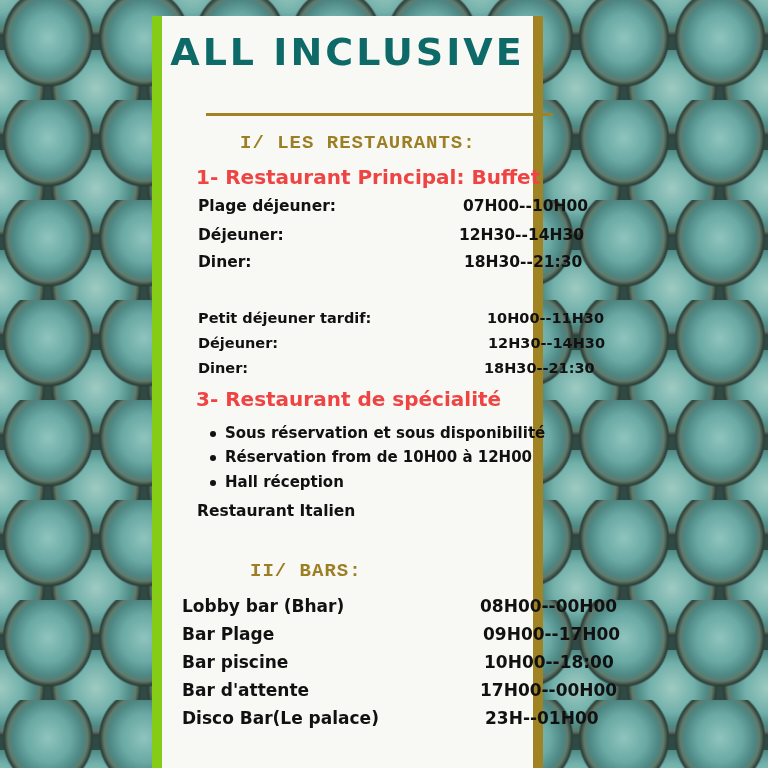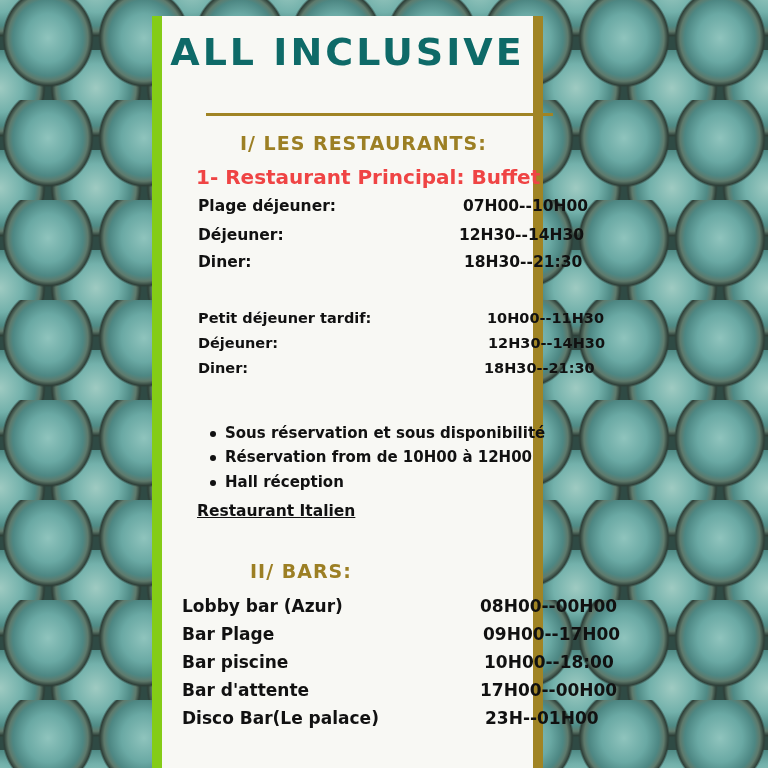--- a/index.html
+++ b/index.html
@@ -27,21 +27,21 @@
   .title {
     position:absolute; left:0; right:0; top:14px; text-align:center;
     color:#0e6a68; font-size:38px; font-weight:bold; letter-spacing:3px;
     font-family:"DejaVu Sans", sans-serif;
   }
   .divider {
     position:absolute; left:44px; width:347px; top:97px; height:3px;
     background:#a08424;
   }
   .sec-head {
-    position:absolute; color:#9c7f24; font-weight:bold; font-size:19px; letter-spacing:1px;
+    position:absolute; color:#9c7f24; font-weight:bold; font-size:19px; letter-spacing:1px;font-family:Liberation Mono, monospace;
   }
   .h2 { position:absolute; color:#ef4444; font-weight:bold; font-size:20px; white-space:nowrap; }
   .row { position:absolute; color:#111; font-weight:bold; font-size:15.5px; white-space:nowrap; }
   .row.sm { font-size:14.5px; }
   .row.lg { font-size:17px; }
   .row .lbl { position:absolute; left:0; }
   .row .val { position:absolute;margin-left:29px; }
   .bullet { position:absolute; color:#111; font-weight:bold; font-size:15px; white-space:nowrap; }
   .bullet .dot { position:absolute; left:0; top:7px; width:6px; height:6px; border-radius:50%; background:#111; }
   .bullet .txt { position:absolute; left:15px; top:0; }
@@ -78,38 +78,39 @@
   </div>
   <div class="row sm" style="left:36px; top:319px;">
     <span class="lbl">Déjeuner:</span>
     <span class="val" style="left:261px;">12H30--14H30</span>
   </div>
   <div class="row sm" style="left:36px; top:344px;">
     <span class="lbl">Diner:</span>
     <span class="val" style="left:257px;">18H30--21:30</span>
   </div>
 
+  <div class="h2" style="left:34px; top:371px;">3- Restaurant de spécialité</div>
   <div class="bullet" style="left:48px; top:408px;">
     <span class="dot"></span>
     <span class="txt">Sous réservation et sous disponibilité</span>
   </div>
   <div class="bullet" style="left:48px; top:432px;">
     <span class="dot"></span>
     <span class="txt">Réservation from de 10H00 à 12H00</span>
   </div>
   <div class="bullet" style="left:48px; top:457px;">
     <span class="dot"></span>
     <span class="txt">Hall réception</span>
   </div>
-  <div class="plain" style="left:35px; top:486px;text-decoration:underline;">Restaurant  Italien</div>
+  <div class="plain" style="left:35px; top:486px;">Restaurant  Italien</div>
 
   <div class="sec-head" style="left:88px; top:544px;">II/ BARS:</div>
 
   <div class="row lg" style="left:20px; top:580px;">
-    <span class="lbl">Lobby bar (Azur)</span>
+    <span class="lbl">Lobby bar (Bhar)</span>
     <span class="val" style="left:269px;">08H00--00H00</span>
   </div>
   <div class="row lg" style="left:20px; top:608px;">
     <span class="lbl">Bar Plage</span>
     <span class="val" style="left:272px;">09H00--17H00</span>
   </div>
   <div class="row lg" style="left:20px; top:636px;">
     <span class="lbl">Bar piscine</span>
     <span class="val" style="left:273px;">10H00--18:00</span>
   </div>

